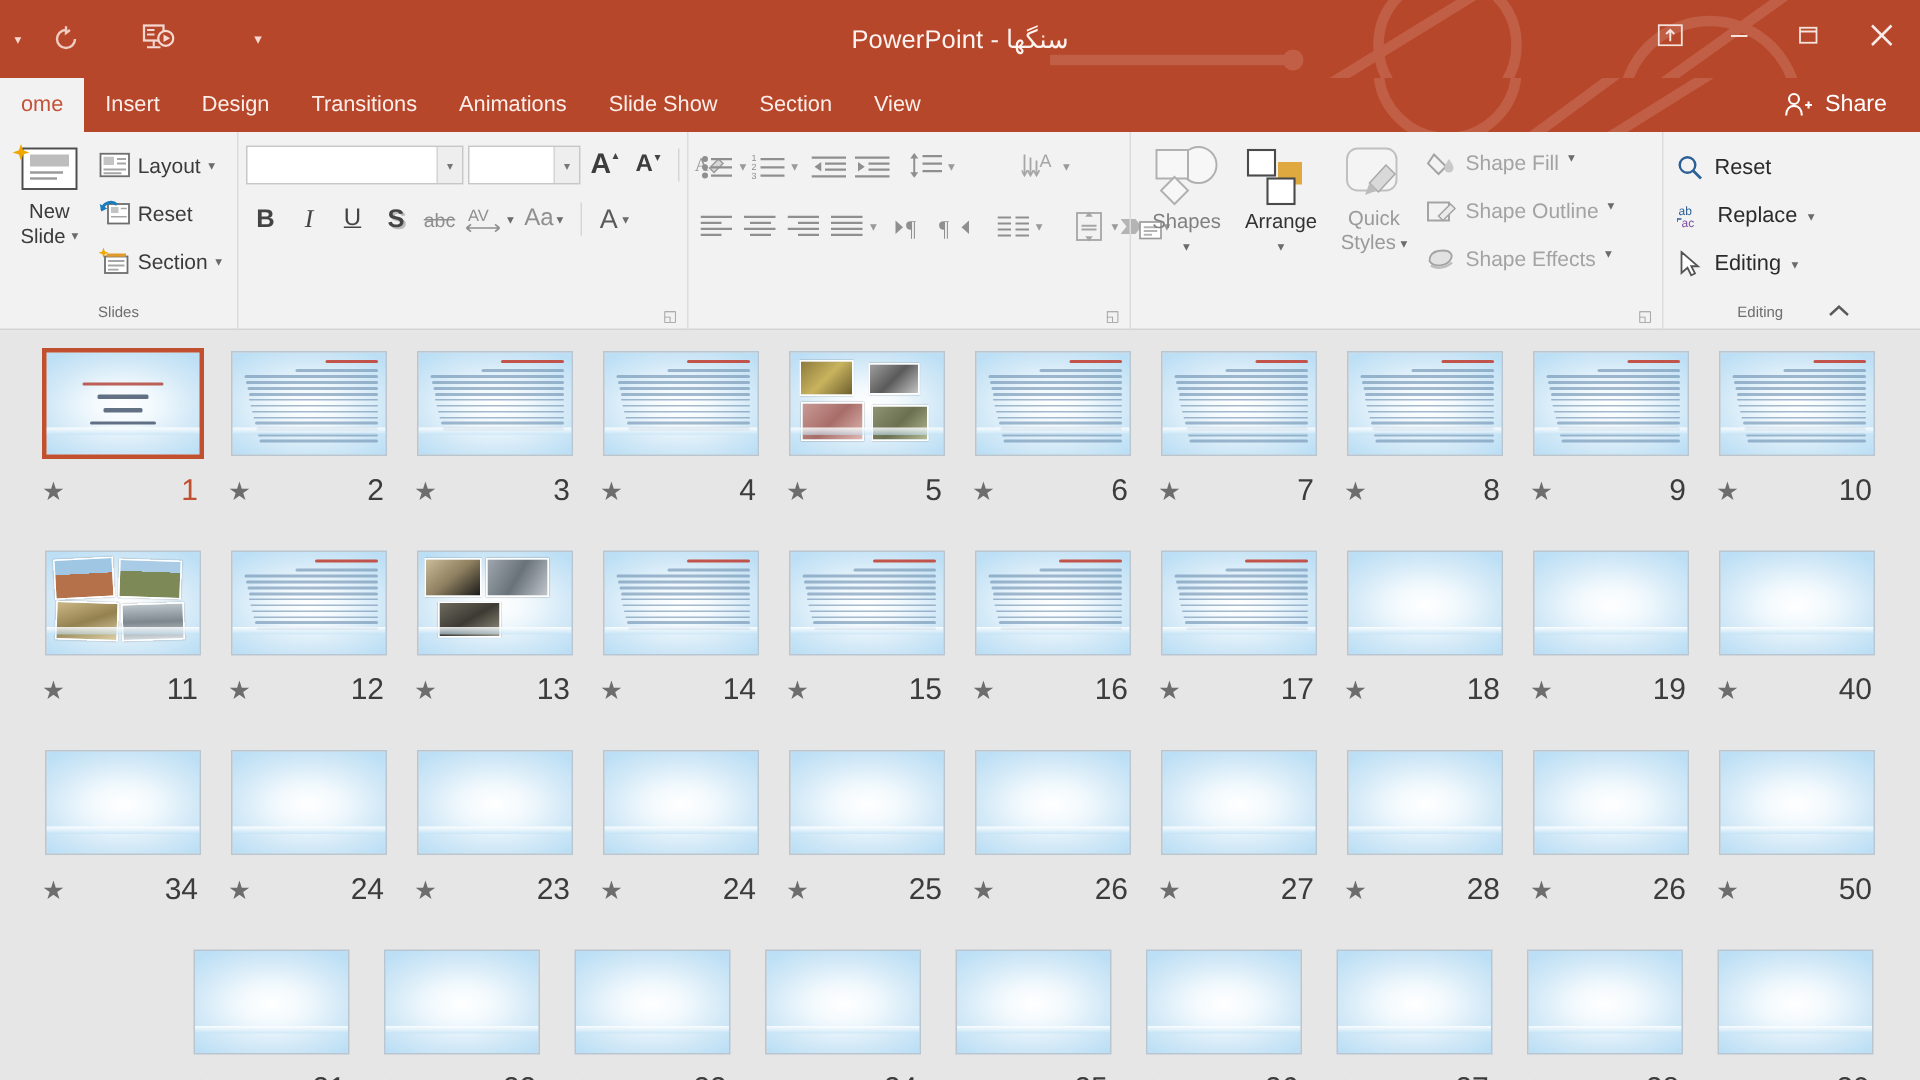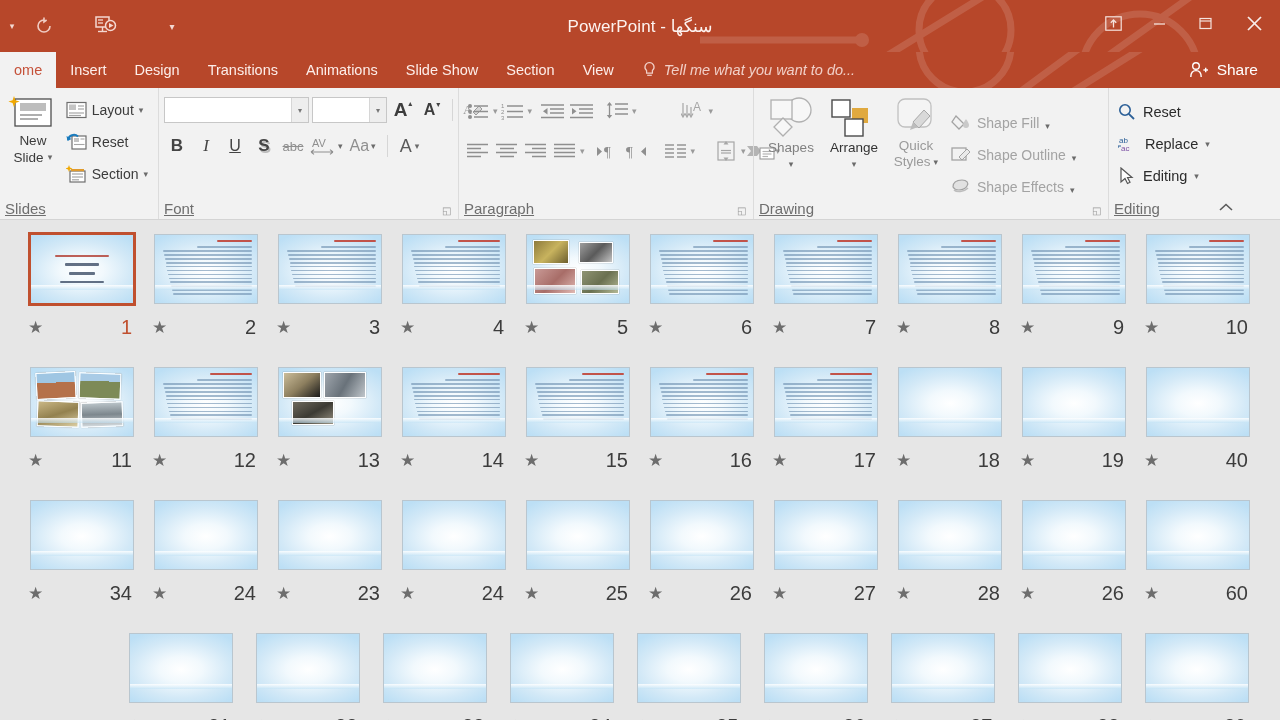--- a/index.html
+++ b/index.html
@@ -108,25 +108,24 @@
   }
   .group {
     position: relative;
     display: flex; flex-direction: column;
     padding: 4px 5px 0 5px;
   }
   .group + .group { border-left: 1px solid #dcdcdc; }
   .group-body { flex: 1; display: flex; align-items: flex-start; }
   .group-label {
     height: 20px;
-    font-size: 15px;
+    font-size: 10px;
     color: #6e6e6e;
-    text-align: left;
+    text-align: center;
     line-height: 20px;
-    text-decoration: underline;
   }
   .dialog-launcher {
     position: absolute; right: 4px; bottom: 2px;
     width: 12px; height: 12px;
     color: #9a9a9a; font-size: 10px;
   }
 
   
   .g-slides { width: 158px; }
   .bigbtn {
@@ -193,21 +192,21 @@
   .arrange-box {
     width: 62px; display: flex; flex-direction: column; align-items: center;
     font-size: 13.5px; color: #333; text-align: center; line-height: 16px;
   }
   .quick-box {
     width: 62px; display: flex; flex-direction: column; align-items: center;
     font-size: 13.5px; color: #9a9a9a; text-align: center; line-height: 16px;
   }
   .shape-cmds { display: flex; flex-direction: column; gap: 1px; padding-top: 4px; }
   .shape-cmd {
-    display: flex; align-items: flex-end; gap: 6px;
+    display: flex; align-items: flex-start; gap: 6px;
     height: 31px; padding: 0 4px;
     font-size: 14px; color: #a3a3a3; white-space: nowrap;
   }
 
   
   .g-edit { width: 130px; }
   .edit-cmds { display: flex; flex-direction: column; gap: 1px; padding-top: 2px; }
   .edit-cmd {
     display: flex; align-items: center; gap: 7px;
     height: 31px; padding: 0 4px;
@@ -393,27 +392,20 @@
   <div class="tab">
     <span>Slide Show</span>
   </div>
   <div class="tab">
     <span>Section</span>
   </div>
   <div class="tab">
     <span>View</span>
   </div>
 
-  <div class="tellme">
-    <svg width="15" height="18" viewBox="0 0 15 18">
-      <path d="M7.5 1.5 A4.6 4.6 0 0 0 4.6 9.6 L4.6 12 L10.4 12 L10.4 9.6 A4.6 4.6 0 0 0 7.5 1.5 Z" fill="none" stroke="#f1cfc7" stroke-width="1.25"></path>
-      <line x1="5.2" y1="14.3" x2="9.8" y2="14.3" stroke="#f1cfc7" stroke-width="1.25"></line>
-    </svg>
-    <span>Tell me what you want to do...</span>
-  </div>
 
   <div class="share">
     <svg width="20" height="18" viewBox="0 0 20 18">
       <circle cx="7" cy="5" r="3.3" fill="none" stroke="#ffffff" stroke-width="1.4"></circle>
       <path d="M1.8 16 C1.8 11.6 4.2 9.6 7 9.6 C9.8 9.6 12.2 11.6 12.2 16" fill="none" stroke="#ffffff" stroke-width="1.4"></path>
       <line x1="14.4" y1="9" x2="19" y2="9" stroke="#ffffff" stroke-width="1.4"></line>
       <line x1="16.7" y1="6.7" x2="16.7" y2="11.3" stroke="#ffffff" stroke-width="1.4"></line>
     </svg>
     <span>Share</span>
   </div>
@@ -542,21 +534,20 @@
           <span style="font-size:16px;color:#8f8f8f">Aa</span>
           <span class="caret" style="margin-left:2px">▾</span>
         </div>
         <div class="fsep"></div>
         <div class="ficon" style="min-width:30px">
           <span style="font-size:18px;color:#5a5a5a">A</span>
           <span class="caret" style="margin-left:3px">▾</span>
         </div>
       </div>
     </div>
-    <div class="group-label">Font</div>
     <div class="dialog-launcher">◱</div>
   </div>
 
   <div class="group g-para">
     <div class="group-body" style="flex-direction:column;padding-top:3px">
       <div class="p-row">
         <div class="picon">
           <svg width="22" height="17" viewBox="0 0 22 17">
             <circle cx="3" cy="3" r="2" fill="#8f8f8f"></circle>
               <line x1="7" y1="3" x2="21" y2="3" stroke="#8f8f8f" stroke-width="1.5"></line>
@@ -699,21 +690,20 @@
             <path d="M0 6 L10 6 L14 11 L10 16 L0 16 L4 11 Z" fill="#b4b4b4"></path>
             <rect x="13" y="8" width="14" height="11" fill="#fff" stroke="#9a9a9a" stroke-width="1.1"></rect>
             <line x1="15.5" y1="11.5" x2="24.5" y2="11.5" stroke="#b4b4b4" stroke-width="1.2"></line>
             <line x1="15.5" y1="14" x2="24.5" y2="14" stroke="#b4b4b4" stroke-width="1.2"></line>
             <line x1="15.5" y1="16.5" x2="21" y2="16.5" stroke="#b4b4b4" stroke-width="1.2"></line>
           </svg>
         </div>
         <span class="caret" style="color:#9a9a9a">▾</span>
       </div>
     </div>
-    <div class="group-label">Paragraph</div>
     <div class="dialog-launcher">◱</div>
   </div>
 
   <div class="group g-draw">
     <div class="group-body" style="padding-top:4px">
       <div class="shapes-box">
         <svg width="56" height="44" viewBox="0 0 56 44">
           <circle cx="36" cy="14" r="12" fill="#f7f7f7" stroke="#b0b0b0" stroke-width="1.3"></circle>
           <rect x="8" y="4" width="21" height="19" fill="#f7f7f7" stroke="#b0b0b0" stroke-width="1.3"></rect>
           <path d="M20 22 L29 31 L20 40 L11 31 Z" fill="#f7f7f7" stroke="#b0b0b0" stroke-width="1.3"></path>
@@ -765,21 +755,20 @@
         <div class="shape-cmd">
           <svg width="20" height="18" viewBox="0 0 20 18">
             <path d="M2 10 C2 5 6 3 11 3 C16 3 18 6 16 9 C14 13 5 15 2 10 Z" fill="#e2e2e2" stroke="#a3a3a3" stroke-width="1.2"></path>
             <path d="M3 13 C7 16 14 14 17 11" fill="none" stroke="#bdbdbd" stroke-width="1.6"></path>
           </svg>
           <span>Shape Effects</span>
           <span class="caret">▾</span>
         </div>
       </div>
     </div>
-    <div class="group-label">Drawing</div>
     <div class="dialog-launcher">◱</div>
   </div>
 
   <div class="group g-edit">
     <div class="group-body" style="padding-top:2px">
       <div class="edit-cmds">
         <div class="edit-cmd">
           <svg width="18" height="18" viewBox="0 0 18 18">
             <circle cx="7" cy="7" r="5.2" fill="none" stroke="#2b5f97" stroke-width="1.6"></circle>
             <line x1="10.8" y1="10.8" x2="16" y2="16" stroke="#2b5f97" stroke-width="1.8"></line>
@@ -1233,21 +1222,21 @@
           </div>
         </div>
       </div>
       <div class="row">
         <div class="cell">
           <div class="thumb-wrap">
             <div class="thumb"></div>
           </div>
           <div class="meta">
             <span class="star">★</span>
-            <span class="num">60</span>
+            <span class="num">50</span>
           </div>
         </div>
         <div class="cell">
           <div class="thumb-wrap">
             <div class="thumb"></div>
           </div>
           <div class="meta">
             <span class="star">★</span>
             <span class="num">26</span>
           </div>

